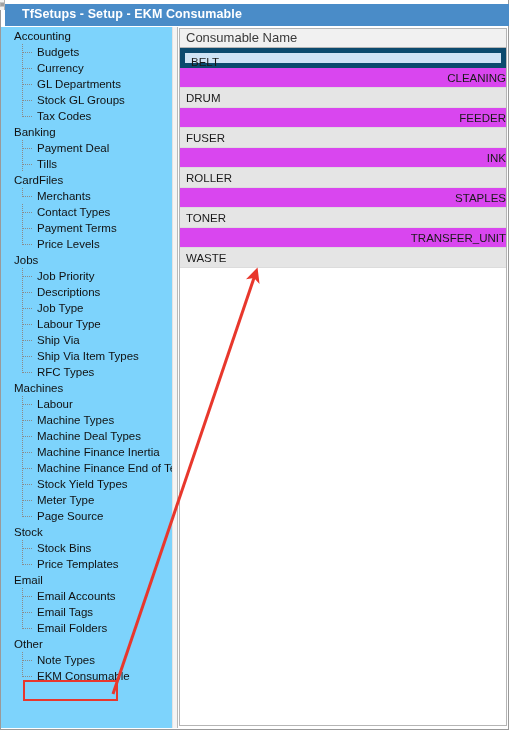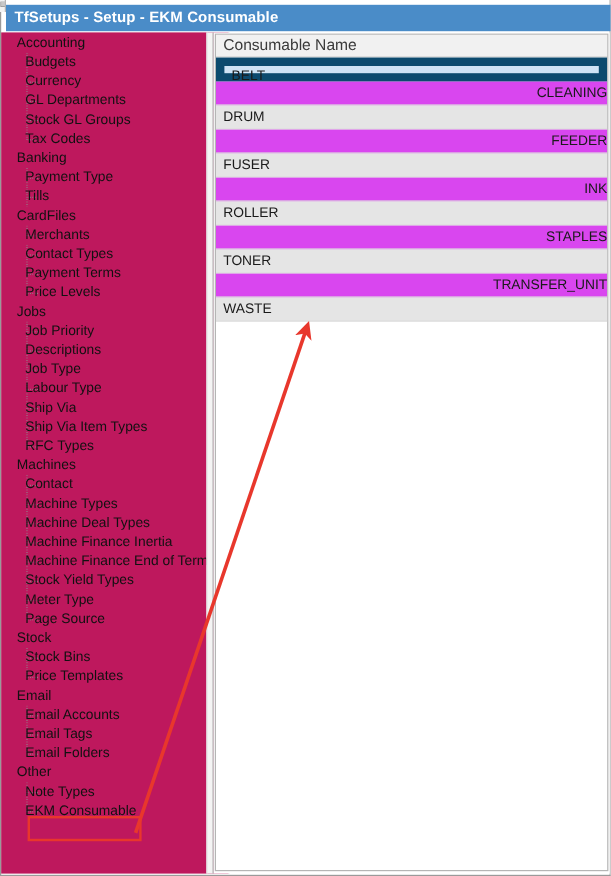--- a/index.html
+++ b/index.html
@@ -63,37 +63,37 @@
     left: 5px;
     top: 4px;
     width: 504px;
     height: 22px;
     background: #4a8cc8;
     box-sizing: border-box;
     z-index: 30;
   }
   .titlebar-text {
     position: absolute;
-    left: 7px;
+    left: 17px;
     top: 3px;
     font-size: 12.5px;
     font-weight: bold;
     color: #ffffff;
     white-space: nowrap;
     letter-spacing: 0.1px;
   }
 
   
   .tree-panel {
     position: absolute;
     left: 1px;
     top: 27px;
     width: 190px;
     height: 701px;
-    background: #be185d;
+    background: #7dd3fc;
     border-right: 1px solid #d8d8d8;
     box-sizing: border-box;
     overflow: hidden;
     z-index: 10;
   }
   .tree-inner {
     position: relative;
     padding-top: 1px;
   }
   .tree-row {
@@ -101,21 +101,21 @@
     height: 16px;
     line-height: 16px;
     font-size: 11.5px;
     color: #111111;
     white-space: nowrap;
   }
   .tree-row.root {
     padding-left: 13px;
   }
   .tree-row.child {
-    padding-left: 20px;
+    padding-left: 36px;
   }
   
   .tree-row.child .spine {
     position: absolute;
     left: 21px;
     top: 0px;
     width: 1px;
     height: 16px;
     background-image: linear-gradient(to bottom, #8a8a8a 1px, transparent 1px);
     background-size: 1px 2px;
@@ -210,21 +210,21 @@
     white-space: nowrap;
     border-bottom: 1px solid #dcdcdc;
     background: #e5e5e5;
   }
   .grid-row.alt {
     background: #d946ef;
     text-align: right;
   }
   .grid-row.selected {
     background: #cfe3f5;
-    border: 7px solid #0c4a6e;
+    border: 5px solid #0c4a6e;
     height: 20px;
     line-height: 18px;
   }
 
   
   .annotation-layer {
     position: absolute;
     left: 0px;
     top: 0px;
     width: 509px;
@@ -260,37 +260,37 @@
 
   <div class="tree-panel">
     <div class="tree-inner" id="tree-inner">
         <div class="tree-row root"><span class="tree-label">Accounting</span></div>
         <div class="tree-row child"><span class="spine"></span><span class="stub"></span><span class="tree-label">Budgets</span></div>
         <div class="tree-row child"><span class="spine"></span><span class="stub"></span><span class="tree-label">Currency</span></div>
         <div class="tree-row child"><span class="spine"></span><span class="stub"></span><span class="tree-label">GL Departments</span></div>
         <div class="tree-row child"><span class="spine"></span><span class="stub"></span><span class="tree-label">Stock GL Groups</span></div>
         <div class="tree-row child last"><span class="spine"></span><span class="stub"></span><span class="tree-label">Tax Codes</span></div>
         <div class="tree-row root"><span class="tree-label">Banking</span></div>
-        <div class="tree-row child"><span class="spine"></span><span class="stub"></span><span class="tree-label">Payment Type</span></div>
+        <div class="tree-row child"><span class="spine"></span><span class="stub"></span><span class="tree-label">Payment Deal</span></div>
         <div class="tree-row child"><span class="spine"></span><span class="stub"></span><span class="tree-label">Tills</span></div>
         <div class="tree-row root"><span class="tree-label">CardFiles</span></div>
         <div class="tree-row child last"><span class="spine"></span><span class="stub"></span><span class="tree-label">Merchants</span></div>
         <div class="tree-row child"><span class="spine"></span><span class="stub"></span><span class="tree-label">Contact Types</span></div>
         <div class="tree-row child"><span class="spine"></span><span class="stub"></span><span class="tree-label">Payment Terms</span></div>
         <div class="tree-row child last"><span class="spine"></span><span class="stub"></span><span class="tree-label">Price Levels</span></div>
         <div class="tree-row root"><span class="tree-label">Jobs</span></div>
         <div class="tree-row child"><span class="spine"></span><span class="stub"></span><span class="tree-label">Job Priority</span></div>
         <div class="tree-row child"><span class="spine"></span><span class="stub"></span><span class="tree-label">Descriptions</span></div>
         <div class="tree-row child"><span class="spine"></span><span class="stub"></span><span class="tree-label">Job Type</span></div>
         <div class="tree-row child"><span class="spine"></span><span class="stub"></span><span class="tree-label">Labour Type</span></div>
         <div class="tree-row child"><span class="spine"></span><span class="stub"></span><span class="tree-label">Ship Via</span></div>
         <div class="tree-row child"><span class="spine"></span><span class="stub"></span><span class="tree-label">Ship Via Item Types</span></div>
         <div class="tree-row child last"><span class="spine"></span><span class="stub"></span><span class="tree-label">RFC Types</span></div>
         <div class="tree-row root"><span class="tree-label">Machines</span></div>
-        <div class="tree-row child"><span class="spine"></span><span class="stub"></span><span class="tree-label">Contact</span></div>
+        <div class="tree-row child"><span class="spine"></span><span class="stub"></span><span class="tree-label">Labour</span></div>
         <div class="tree-row child"><span class="spine"></span><span class="stub"></span><span class="tree-label">Machine Types</span></div>
         <div class="tree-row child"><span class="spine"></span><span class="stub"></span><span class="tree-label">Machine Deal Types</span></div>
         <div class="tree-row child"><span class="spine"></span><span class="stub"></span><span class="tree-label">Machine Finance Inertia</span></div>
         <div class="tree-row child"><span class="spine"></span><span class="stub"></span><span class="tree-label">Machine Finance End of Term</span></div>
         <div class="tree-row child"><span class="spine"></span><span class="stub"></span><span class="tree-label">Stock Yield Types</span></div>
         <div class="tree-row child"><span class="spine"></span><span class="stub"></span><span class="tree-label">Meter Type</span></div>
         <div class="tree-row child last"><span class="spine"></span><span class="stub"></span><span class="tree-label">Page Source</span></div>
         <div class="tree-row root"><span class="tree-label">Stock</span></div>
         <div class="tree-row child"><span class="spine"></span><span class="stub"></span><span class="tree-label">Stock Bins</span></div>
         <div class="tree-row child last"><span class="spine"></span><span class="stub"></span><span class="tree-label">Price Templates</span></div>

